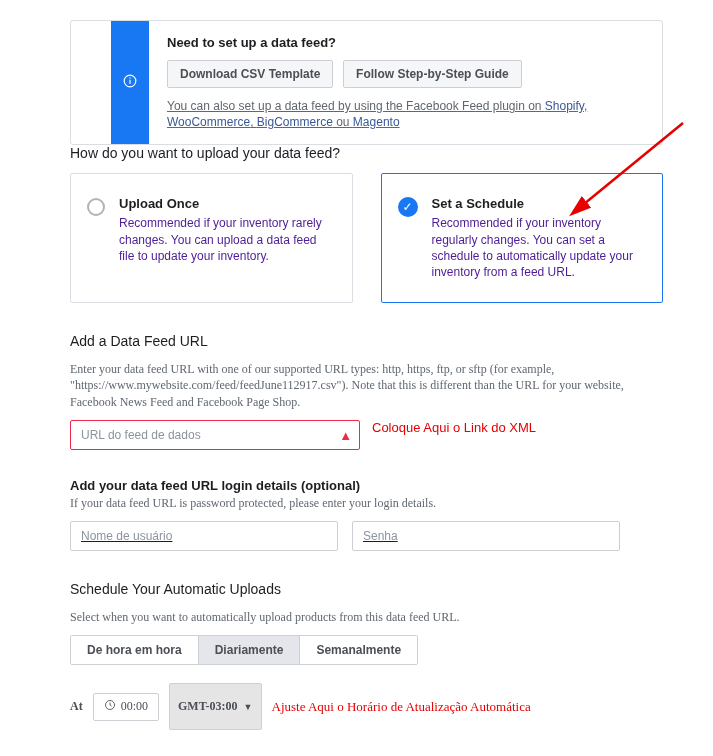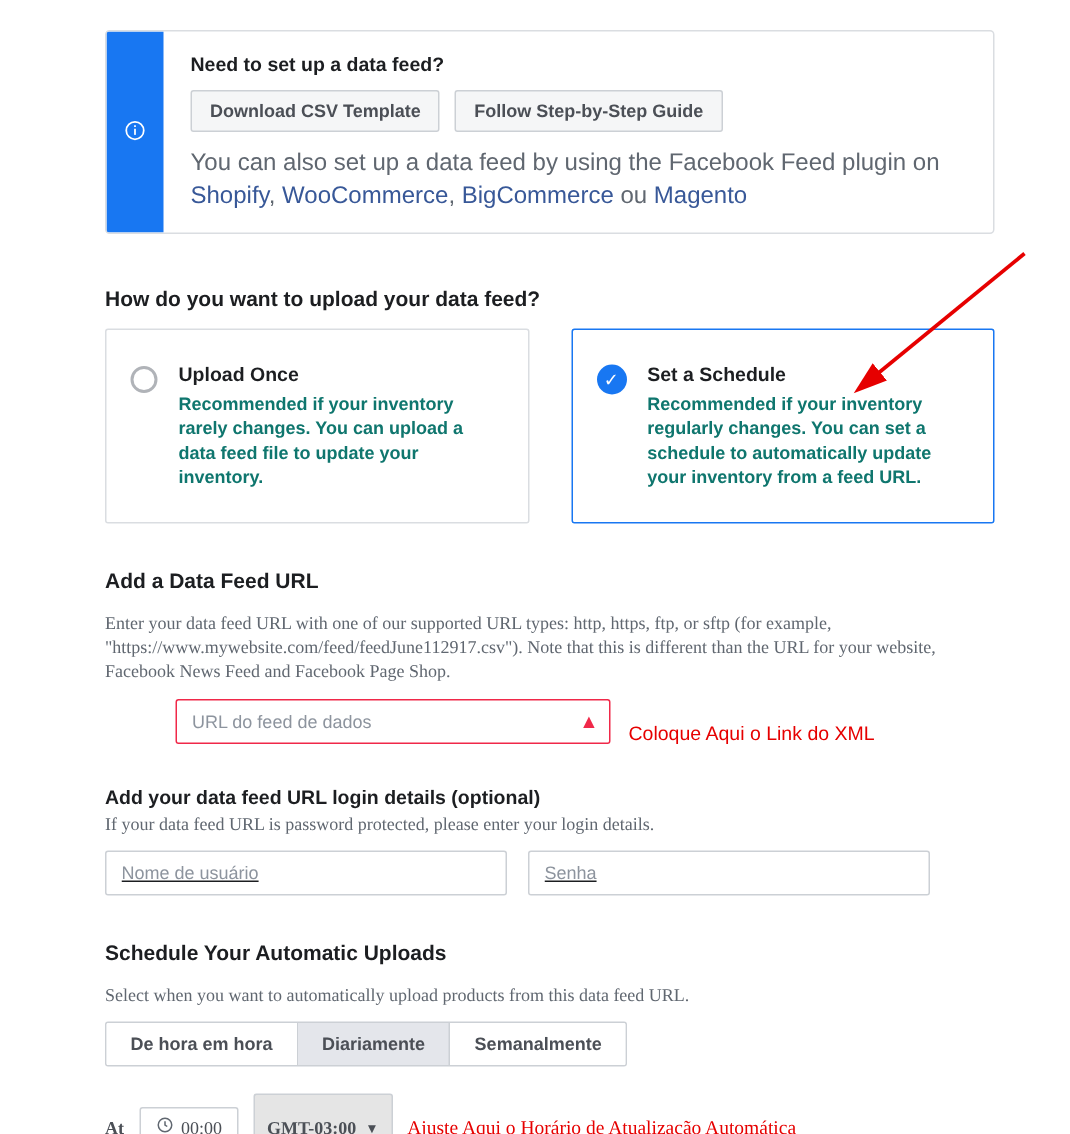--- a/index.html
+++ b/index.html
@@ -9,21 +9,21 @@
     color: #1c1e21;
     background: #fff;
     width: 713px;
     padding: 20px 50px 20px 70px;
   }
   .info-box {
     display: flex;
     border: 1px solid #dadde1;
     border-radius: 3px;
     overflow: hidden;
-    margin-bottom: 35px;
+    padding-left: 40px;
   }
   .info-bar {
     width: 38px;
     background: #1877f2;
     display: flex;
     align-items: center;
     justify-content: center;
     color: #fff;
   }
   .info-content {
@@ -43,27 +43,28 @@
     border-radius: 2px;
     padding: 6px 12px;
     font-size: 12px;
     font-weight: bold;
     color: #4b4f56;
     cursor: pointer;
     margin-right: 6px;
     margin-bottom: 10px;
   }
   .info-text {
-    font-size: 16px;
+    font-size: 12px;
     color: #606770;
     line-height: 1.35;
+    text-decoration: underline;
   }
   .link { color: #385898; cursor: pointer; }
   .section-title {
-    font-weight: bold;
+    font-weight: normal;
     font-size: 14px;
     color: #1c1e21;
     margin-bottom: 12px;
   }
   .section-sub {
     font-size: 12px;
     color: #606770;
     line-height: 1.35;
     margin-bottom: 10px;
     font-family: Liberation Serif, serif;
@@ -110,30 +111,28 @@
     margin-top: 1px;
   }
   .opt-title {
     font-weight: bold;
     font-size: 13px;
     color: #1c1e21;
     margin-bottom: 4px;
   }
   .opt-desc {
     font-size: 12px;
-    color: #0f766e;
+    color: #4c1d95;
     line-height: 1.35;
-    font-weight: bold;
   }
   .url-row {
     display: flex;
-    align-items: flex-end;
+    align-items: flex-start;
     gap: 12px;
     margin-bottom: 28px;
-    margin-left: 47px;
   }
   .url-input-wrap {
     position: relative;
     width: 290px;
   }
   .url-input {
     width: 100%;
     border: 1px solid #f02849;
     border-radius: 2px;
     padding: 7px 28px 7px 10px;

